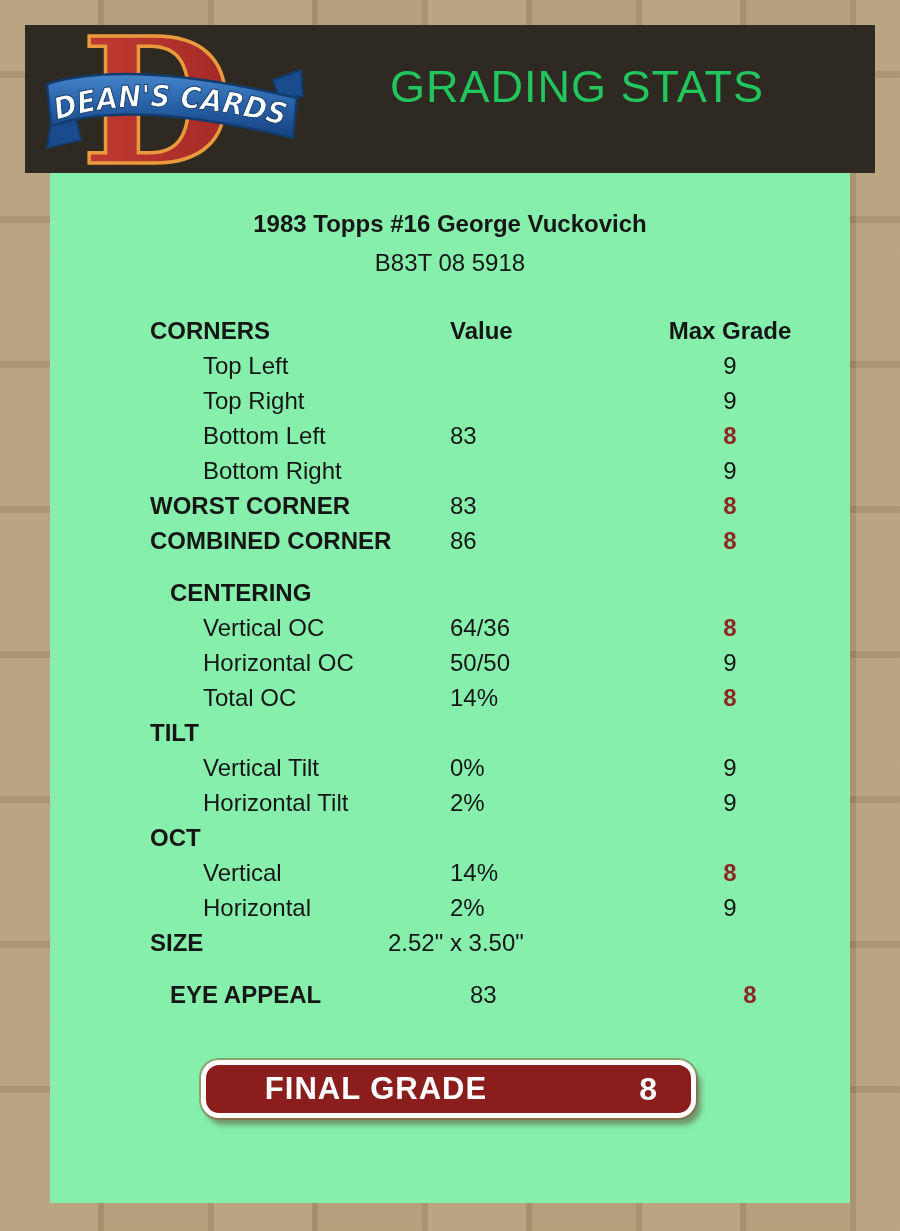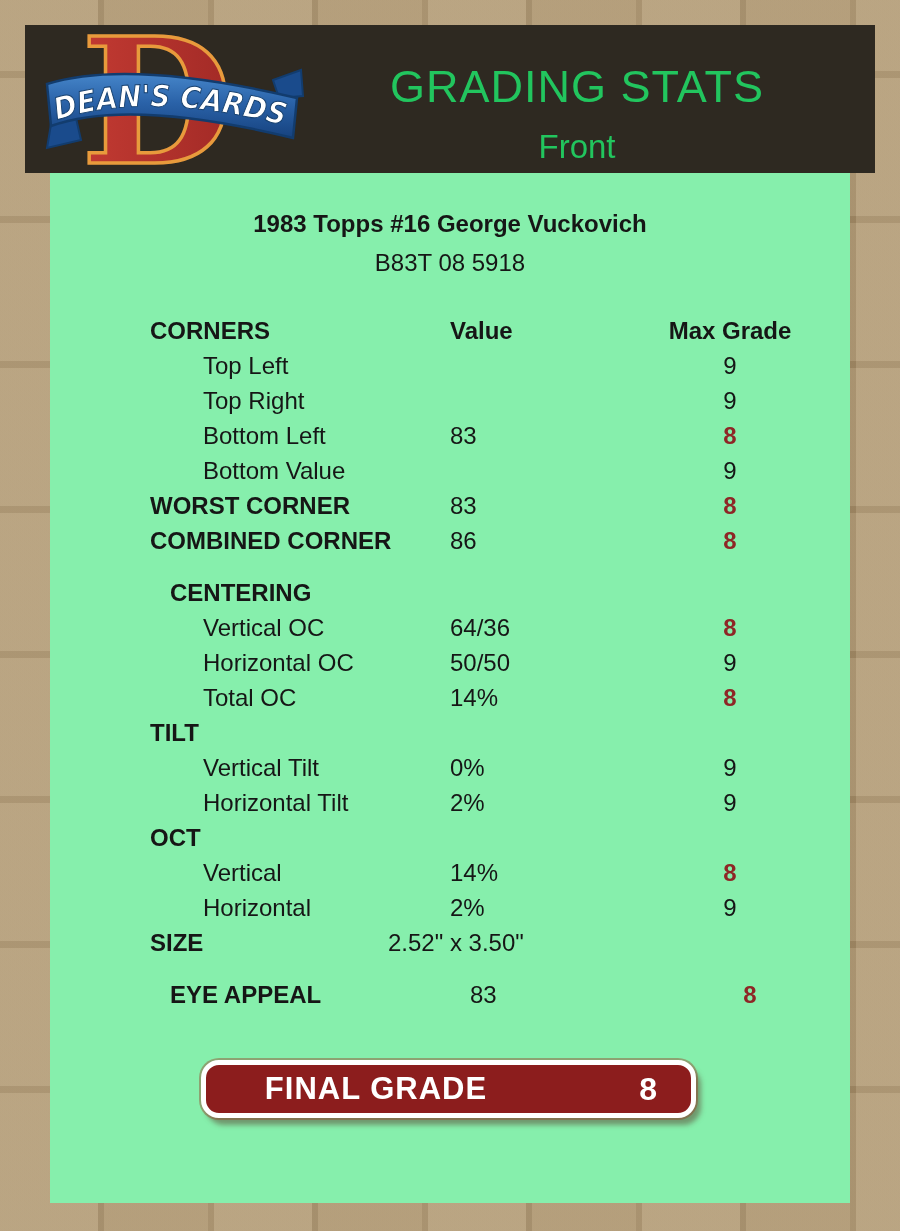--- a/index.html
+++ b/index.html
@@ -108,21 +108,20 @@
     <path d="M6,92 L2,116 L36,108 L31,86 Z" fill="#1A4B8C" stroke="#123C6E" stroke-width="2"></path>
     <path d="M228,48 L256,38 L258,64 L234,66 Z" fill="#1A4B8C" stroke="#123C6E" stroke-width="2"></path>
     <path d="M2,52 C60,34 150,42 252,66 L248,106 C150,82 62,74 6,94 Z" fill="url(#ribGrad)" stroke="#123C6E" stroke-width="2.5"></path>
     <path id="ribcurve" d="M12,88 C80,66 160,72 250,96" fill="none"></path>
     <text font-family="'DejaVu Sans', sans-serif" font-size="30" font-weight="bold" font-style="italic" fill="#FFFFFF" stroke="#16406F" stroke-width="1">
       <textPath href="#ribcurve" startOffset="0" textLength="230" lengthAdjust="spacingAndGlyphs">DEAN'S CARDS</textPath>
     </text>
   </svg>
   <div class="header-titles">
     <div class="grading-title">GRADING STATS</div>
-    <div class="front-subtitle">Front</div>
   </div>
 </div>
 
 <div class="panel">
   <div class="card-title">1983 Topps #16 George Vuckovich</div>
   <div class="card-serial">B83T 08 5918</div>
 
   <div class="stats">
     <div class="row head">
       <span class="c-label">CORNERS</span>
@@ -138,21 +137,21 @@
     <span class="c-label">Top Right</span>
     <span class="c-value"></span>
     <span class="c-grade">9</span>
   </div>
       <div class="row indent">
     <span class="c-label">Bottom Left</span>
     <span class="c-value">83</span>
     <span class="c-grade red">8</span>
   </div>
       <div class="row indent">
-    <span class="c-label">Bottom Value</span>
+    <span class="c-label">Bottom Right</span>
     <span class="c-value"></span>
     <span class="c-grade">9</span>
   </div>
       <div class="row section">
     <span class="c-label">WORST CORNER</span>
     <span class="c-value">83</span>
     <span class="c-grade red">8</span>
   </div>
       <div class="row section">
     <span class="c-label">COMBINED CORNER</span>

